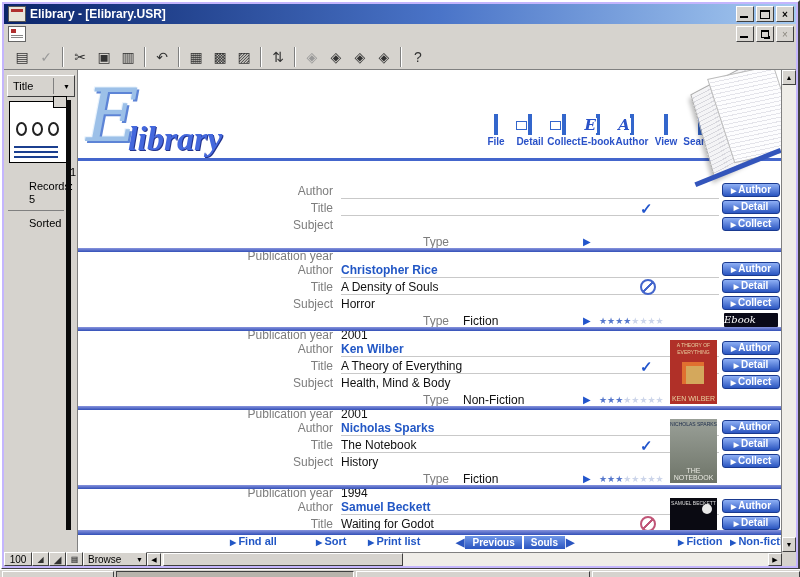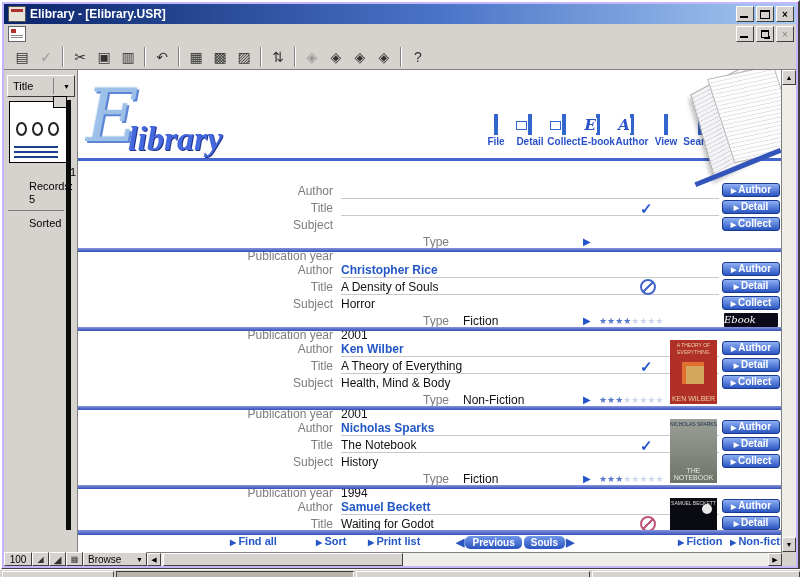--- a/index.html
+++ b/index.html
@@ -128,21 +128,21 @@
   .ebadge{display:block;width:54px;height:14px;margin-left:2px;border-radius:1px;background:#0a0a18;
         color:#fff;font-family:"DejaVu Serif",serif;font-style:italic;font-size:10px;line-height:14px;}
   
   .foot-rule{position:absolute;left:0;right:0;bottom:17px;height:5px;background:linear-gradient(#8894dd,#3350b8);}
   .cfooter{position:absolute;left:0;right:0;bottom:0;height:17px;background:#fff;font-size:11px;font-weight:bold;}
   .flink{position:absolute;color:#2257c5;white-space:nowrap;}
   .flink:before{content:"▶ ";font-size:8px;}
   .pager{position:absolute;left:378px;top:1px;display:flex;align-items:center;}
   .pager .parrow{color:#2a55c0;font-size:11px;}
   .pbtn{background:linear-gradient(#6f96e8,#2a55c0);color:#fff;font-size:10px;font-weight:bold;
-        padding:1px 7px;border-radius:5px;margin:0 1px;}
+        padding:1px 7px;border-radius:0;margin:0 1px;}
   .clip{overflow:hidden;display:inline-block;}
   
   #vscroll{position:absolute;right:0;top:0;width:14px;bottom:0;background:#efede8;border-left:1px solid #808080;}
   .varrow{position:absolute;left:0;width:14px;height:15px;background:#d6d3ce;border:1px solid;
           border-color:#fff #404040 #404040 #fff;box-sizing:border-box;
           display:flex;align-items:center;justify-content:center;font-size:7px;color:#000;}
   
   #statusbar{position:absolute;left:2px;right:2px;bottom:2px;height:14px;background:#d6d3ce;
              display:flex;align-items:stretch;font-size:10px;}
   .zoombox{width:26px;border:1px solid;border-color:#fff #404040 #404040 #fff;display:flex;align-items:center;

